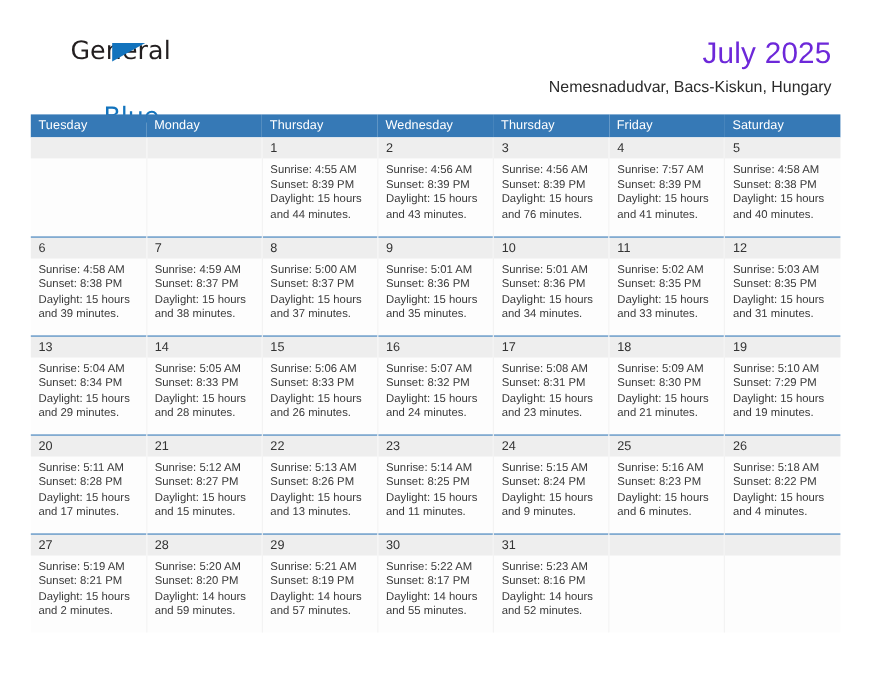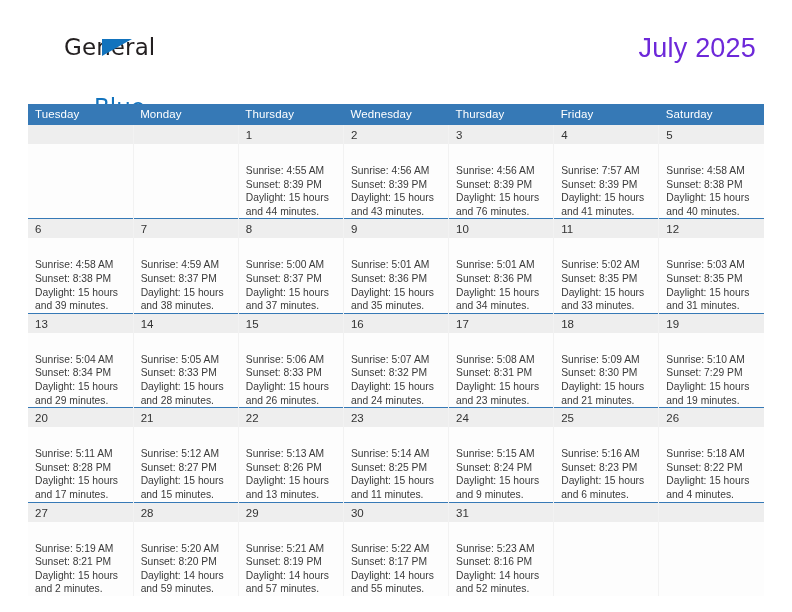--- a/index.html
+++ b/index.html
@@ -125,21 +125,21 @@
     background: #eeeeee;
     height: 19px;
     padding: 2px 0 0 7px;
     font-size: 11.5px;
     color: #333333;
     line-height: 16px;
   }
   .daynum-band.empty { color: transparent; }
 
   .cell-body {
-    padding: 20px 5px 0 7px;
+    padding: 4px 5px 0 7px;
     font-size: 10.3px;
     line-height: 13.6px;
     color: #3a3a3a;
   }
   .cell-body div { white-space: nowrap; }
 </style>
 </head>
 <body>
 
 <div class="page">
@@ -147,20 +147,21 @@
   <div class="top">
 
     <div class="logo">
       <span class="logo-general">General</span>
       <span class="logo-tri"></span>
       <span class="logo-blue">Blue</span>
     </div>
 
     <div class="title-block">
       <div class="cal-title">July 2025</div>
+      <div class="cal-subtitle">Nemesnadudvar, Bacs-Kiskun, Hungary</div>
     </div>
 
   </div>
 
   <table class="cal">
     <thead>
       <tr>
         <th>Tuesday</th>
         <th>Monday</th>
         <th>Thursday</th>

